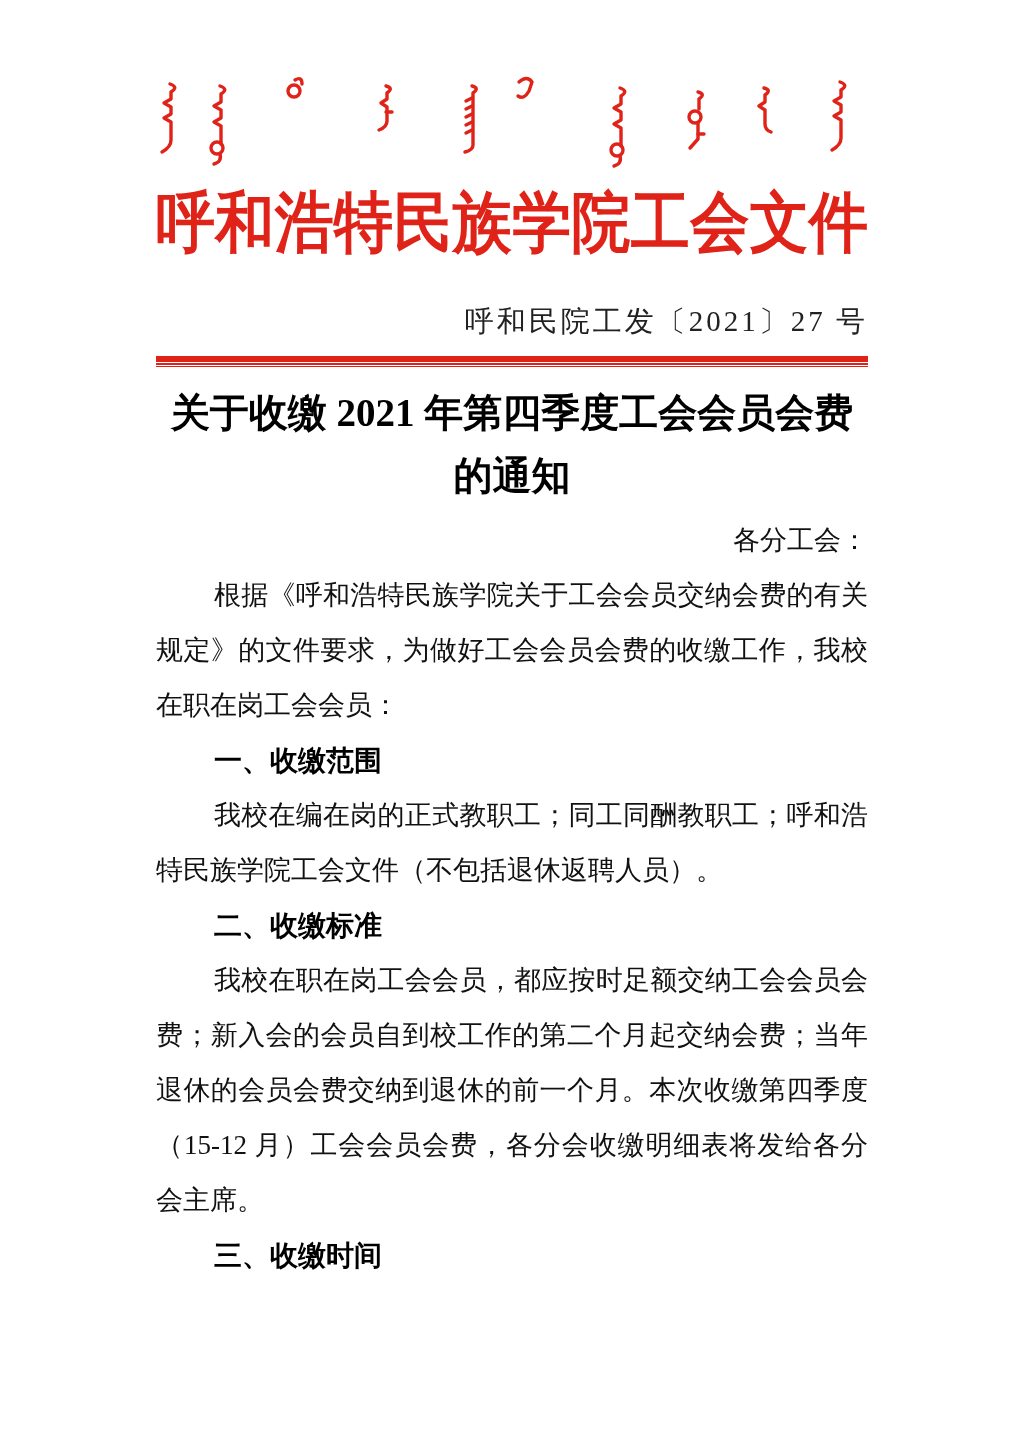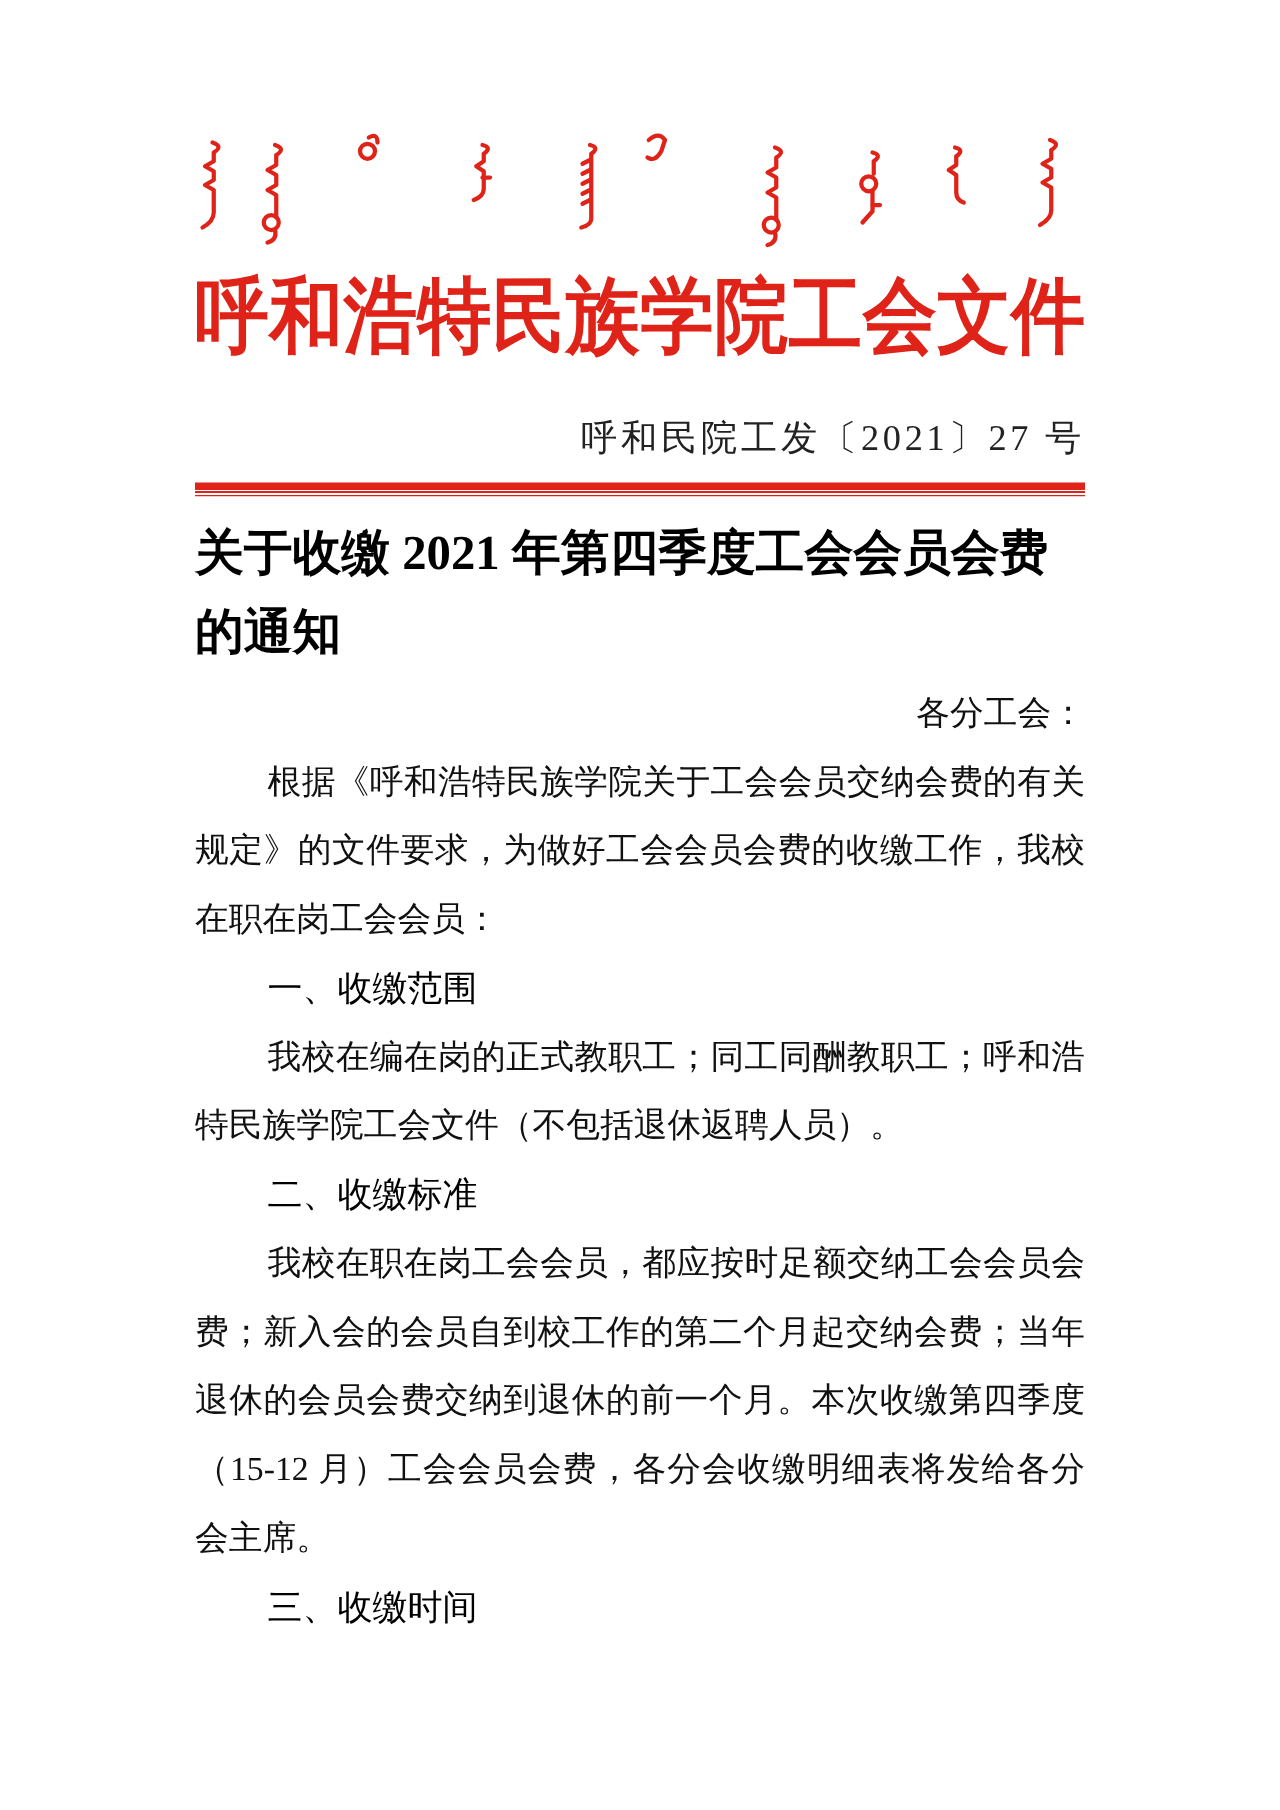--- a/index.html
+++ b/index.html
@@ -6,21 +6,21 @@
   html,body { background:#ffffff; }
   .page {
     position:relative;
     width:1024px; height:1448px;
     margin:0 auto;
     background:#ffffff;
     overflow:hidden;
     font-family:"Liberation Serif", serif;
     color:#1a1a1a;
   }
-  .content { width:712px; margin:0 auto; padding-top:106px; }
+  .content { width:712px; margin:0 auto; padding-top:76px; }
 
   
   .mongolian { display:block; width:712px; height:104px; }
   .mongolian path, .mongolian circle {
     stroke:#e02318; stroke-width:3.4; fill:none;
     stroke-linecap:round; stroke-linejoin:round;
   }
   .org-title {
     margin-top:0;
     font-size:59px; font-weight:bold;
@@ -46,35 +46,36 @@
       #e02318 0 55%, #ffffff 55% 63%,
       #e02318 63% 79%, #ffffff 79% 88%,
       #e02318 88% 100%);
   }
 
   
   .doc-title {
     margin-top:14px;
     font-size:39px; font-weight:bold;
     line-height:63px;
+    text-align:center;
     color:#000;
     font-family:"Liberation Serif", serif;
   }
 
   
   .body-block { margin-top:6px; font-size:27px; line-height:55px; color:#111; }
   .salutation { text-align:right; }
   .para {
     text-indent:2.15em;
     text-align:justify;
     text-justify:inter-character;
   }
   .sec-heading {
     font-family:"Liberation Sans", sans-serif;
-    font-weight:normal;
+    font-weight:bold;
     font-size:28px;
     line-height:55px;
     padding-left:58px;
     color:#000;
   }
 </style>
 </head>
 <body>
 
 <div class="page">

